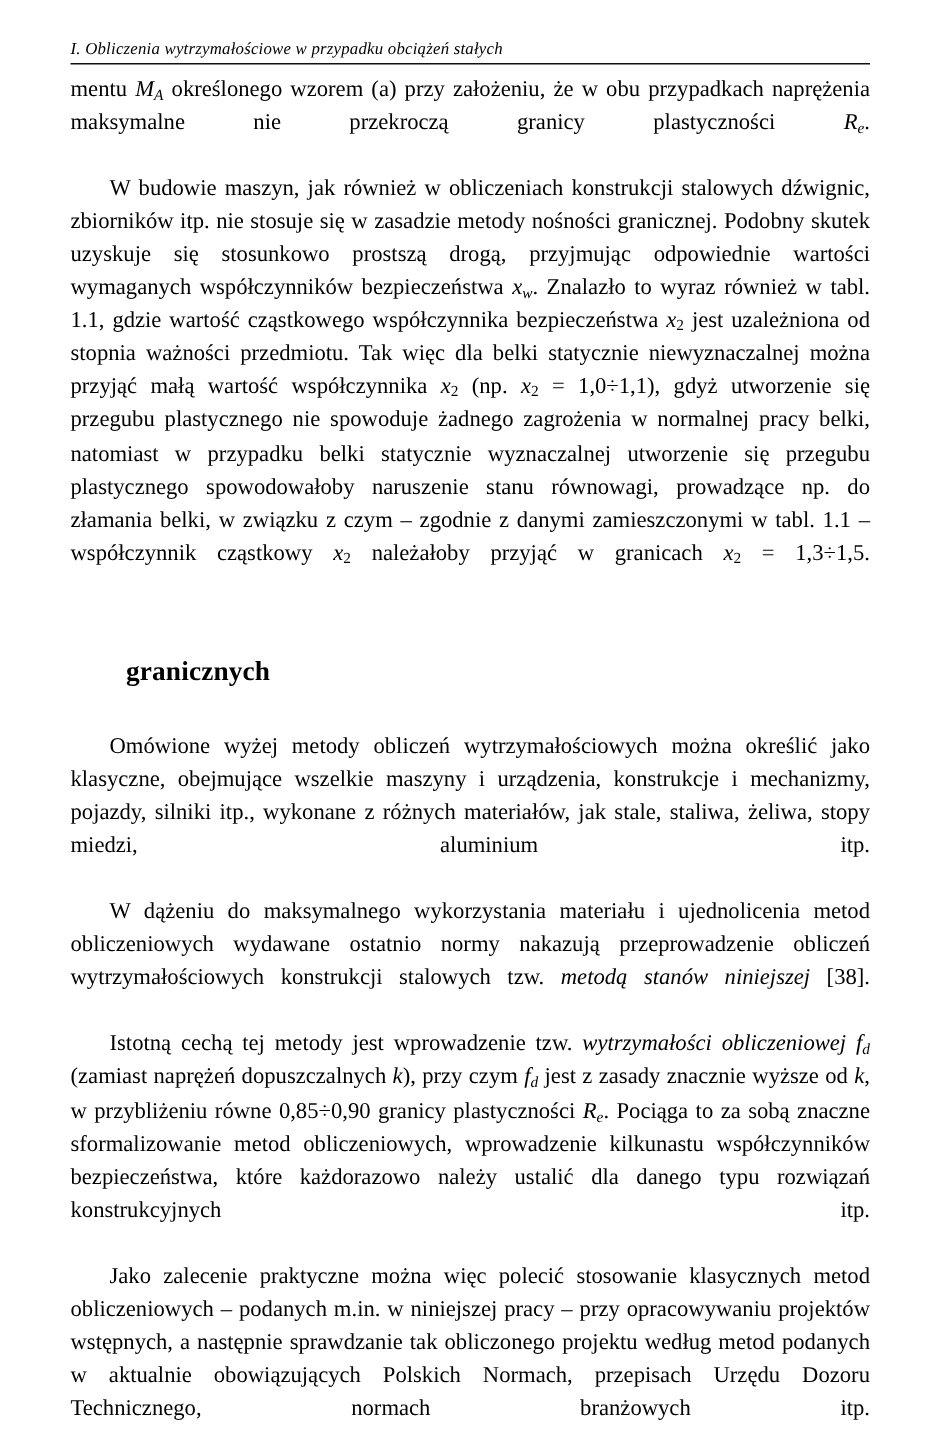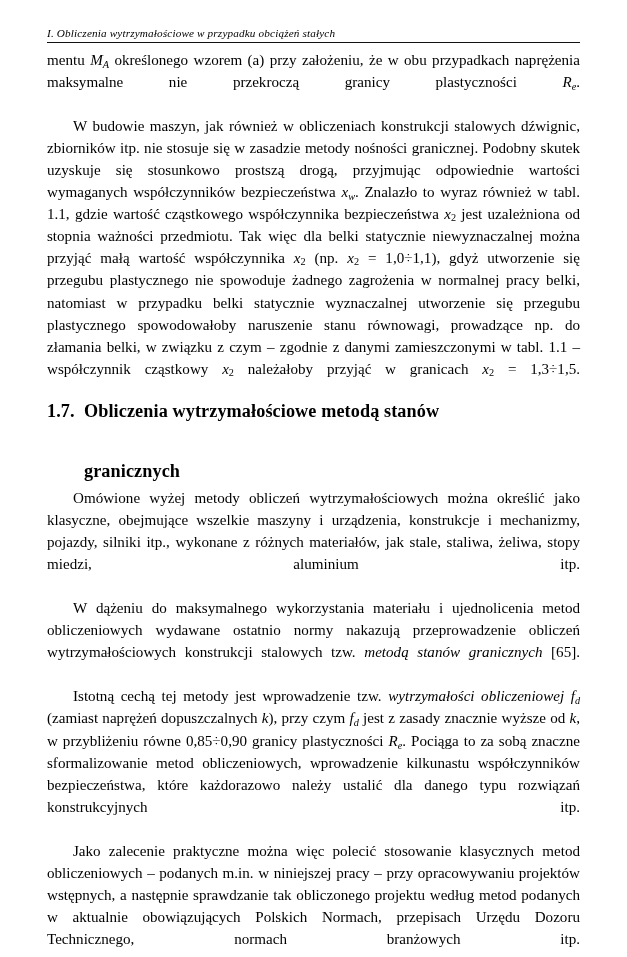--- a/index.html
+++ b/index.html
@@ -128,29 +128,28 @@
 
   <div class="textblock" style="top:49px;">
 
     <p class="para noindent"><span>mentu </span><span class="mi nowrapbit"><span>M</span><sub>A</sub></span><span> określonego wzorem (a) przy założeniu, że w obu przypadkach naprężenia maksymalne nie przekroczą granicy plastyczności </span><span class="mi nowrapbit"><span>R</span><sub>e</sub></span><span>.</span></p>
 
     <p class="para"><span>W budowie maszyn, jak również w obliczeniach konstrukcji stalowych dźwignic, zbiorników itp. nie stosuje się w zasadzie metody nośności granicznej. Podobny skutek uzyskuje się stosunkowo prostszą drogą, przyjmując odpowiednie wartości wymaganych współczynników bezpieczeństwa </span><span class="mi nowrapbit"><span>x</span><sub>w</sub></span><span>. Znalazło to wyraz również w tabl. 1.1, gdzie wartość cząstkowego współczynnika bezpieczeństwa </span><span class="mi nowrapbit"><span>x</span><sub class="up mnum">2</sub></span><span> jest uzależniona od stopnia ważności przedmiotu. Tak więc dla belki statycznie niewyznaczalnej można przyjąć małą wartość współczynnika </span><span class="mi nowrapbit"><span>x</span><sub class="up mnum">2</sub></span><span> (np. </span><span class="mi nowrapbit"><span>x</span><sub class="up mnum">2</sub></span><span> = 1,0÷1,1), gdyż utworzenie się przegubu plastycznego nie spowoduje żadnego zagrożenia w normalnej pracy belki, natomiast w przypadku belki statycznie wyznaczalnej utworzenie się przegubu plastycznego spowodowałoby naruszenie stanu równowagi, prowadzące np. do złamania belki, w związku z czym – zgodnie z danymi zamieszczonymi w tabl. 1.1 – współczynnik cząstkowy </span><span class="mi nowrapbit"><span>x</span><sub class="up mnum">2</sub></span><span> należałoby przyjąć w granicach </span><span class="mi nowrapbit"><span>x</span><sub class="up mnum">2</sub></span><span> = 1,3÷1,5.</span></p>
 
   </div>
 
   <div class="heading" style="top:399px;">
-    <span class="h-line1"><span class="h-num">1.7.</span><span>Obliczenia wytrzymałościowe metodą stanów</span></span>
     <span class="h-line2">granicznych</span>
   </div>
 
   <div class="textblock" style="top:487px;">
 
     <p class="para"><span>Omówione wyżej metody obliczeń wytrzymałościowych można określić jako klasyczne, obejmujące wszelkie maszyny i urządzenia, konstrukcje i mechanizmy, pojazdy, silniki itp., wykonane z różnych materiałów, jak stale, staliwa, żeliwa, stopy miedzi, aluminium itp.</span></p>
 
-    <p class="para"><span>W dążeniu do  maksymalnego wykorzystania materiału i ujednolicenia metod obliczeniowych wydawane ostatnio normy nakazują przeprowadzenie obliczeń wytrzymałościowych konstrukcji stalowych tzw. </span><span class="it">metodą stanów granicznych</span><span> [65].</span></p>
+    <p class="para"><span>W dążeniu do  maksymalnego wykorzystania materiału i ujednolicenia metod obliczeniowych wydawane ostatnio normy nakazują przeprowadzenie obliczeń wytrzymałościowych konstrukcji stalowych tzw. </span><span class="it">metodą stanów niniejszej</span><span> [38].</span></p>
 
     <p class="para"><span>Istotną cechą tej metody jest wprowadzenie tzw. </span><span class="it">wytrzymałości obliczeniowej</span><span> </span><span class="mi nowrapbit"><span>f</span><sub>d</sub></span><span> (zamiast naprężeń dopuszczalnych </span><span class="mi">k</span><span>), przy czym </span><span class="mi nowrapbit"><span>f</span><sub>d</sub></span><span> jest z zasady znacznie wyższe od </span><span class="mi">k</span><span>, w przybliżeniu równe 0,85÷0,90 granicy plastyczności </span><span class="mi nowrapbit"><span>R</span><sub>e</sub></span><span>. Pociąga to za sobą znaczne sformalizowanie metod obliczeniowych, wprowadzenie kilkunastu współczynników bezpieczeństwa, które każdorazowo należy ustalić dla danego typu rozwiązań konstrukcyjnych itp.</span></p>
 
     <p class="para"><span>Jako zalecenie praktyczne można więc polecić stosowanie klasycznych metod obliczeniowych – podanych m.in. w niniejszej pracy – przy opracowywaniu projektów wstępnych, a następnie sprawdzanie tak obliczonego projektu według metod podanych w aktualnie obowiązujących Polskich Normach, przepisach Urzędu Dozoru Technicznego, normach branżowych itp.</span></p>
 
   </div>
 
 </div>
 
 </body></html>

